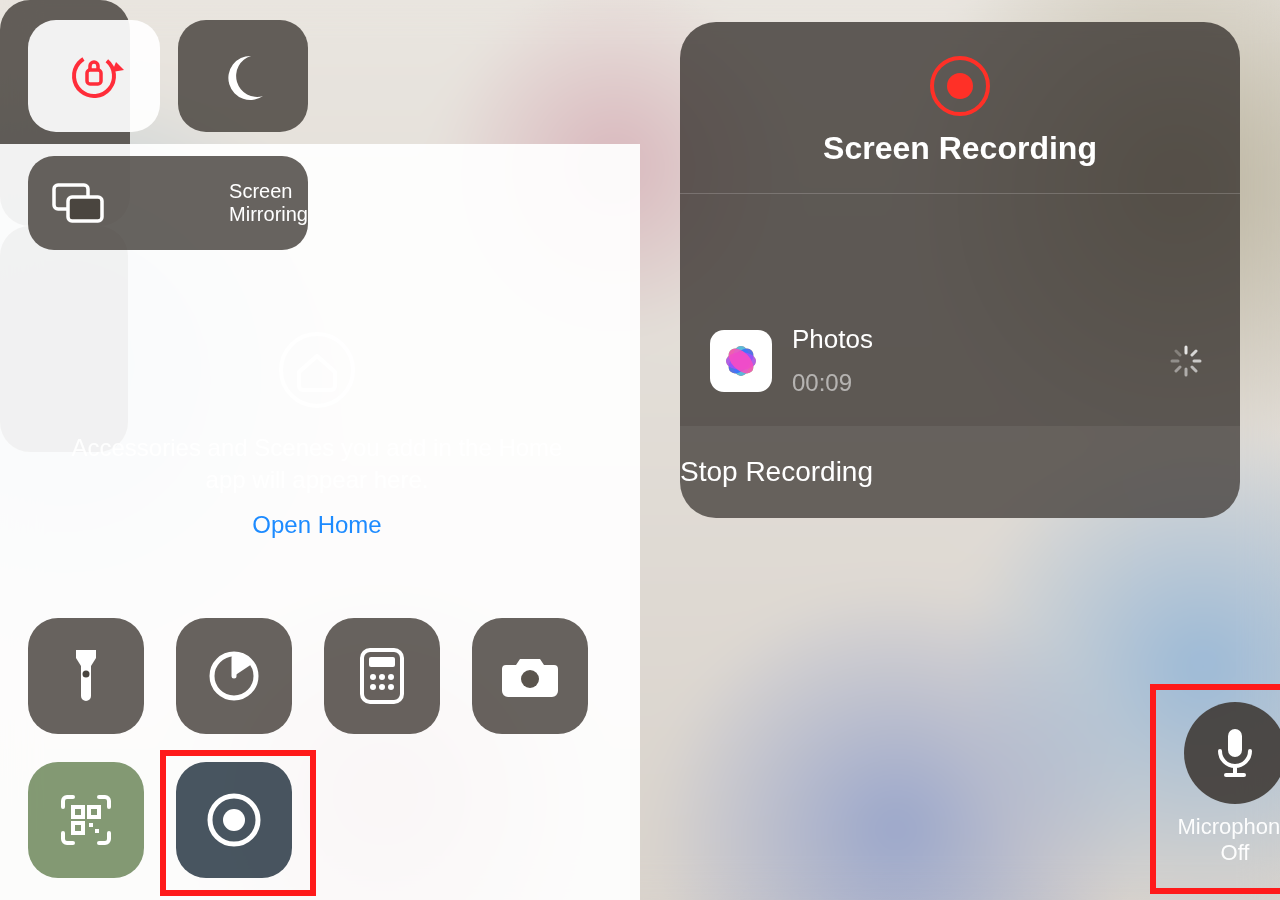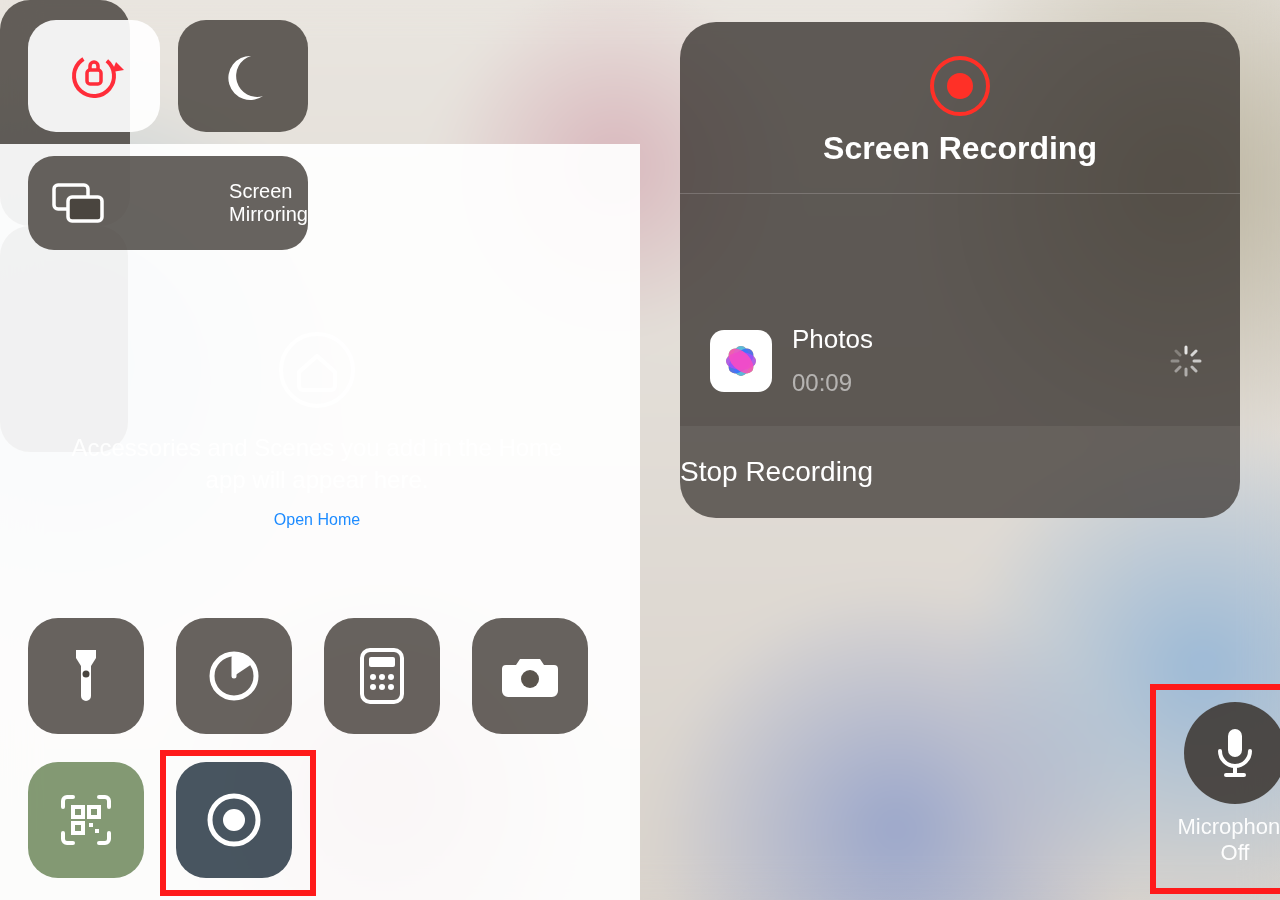--- a/index.html
+++ b/index.html
@@ -32,21 +32,21 @@
   .brightness-fill { position:absolute; left:0; bottom:0; width:100%; height:84%; background: rgba(255,255,255,0.92); }
 
   .volume { left:478px; top:24px; width:128px; height:226px; border-radius:30px; overflow:hidden; background: rgba(60,55,50,0.78); }
 
   .screen-mirroring { left:28px; top:156px; width:280px; height:94px; border-radius:26px; justify-content:space-between; padding-left:22px; gap:32px; }
   .screen-mirroring .lbl { color:#fff; font-size:20px; line-height:1.15; }
 
   .home-card { position:absolute; left:28px; top:320px; width:578px; height:260px; text-align:center; color:#fff; }
   .home-icon-wrap { display:flex; justify-content:center; margin-top:12px; }
   .home-msg { margin-top:24px; font-size:24px; color:rgba(255,255,255,0.92); line-height:1.35; padding:0 26px; }
-  .open-home { margin-top:14px; font-size:16px; color:#1d8bff; cursor:pointer; }
+  .open-home { margin-top:14px; font-size:24px; color:#1d8bff; cursor:pointer; }
 
   .q-row { position:absolute; left:28px; top:618px; display:flex; gap:32px; }
   .qbtn { width:116px; height:116px; border-radius:30px; display:flex; align-items:center; justify-content:center; background: rgba(70,64,58,0.82); }
 
   .q-row2 { position:absolute; left:28px; top:762px; display:flex; gap:32px; }
   .qr-btn { background: rgba(90,120,70,0.75); }
   .rec-btn{ background: rgba(40,55,68,0.85); }
 
   .red-box { position:absolute; border:6px solid #ff1a1a; pointer-events:none; }
   .red-box.left { left:160px; top:750px; width:156px; height:146px; }

